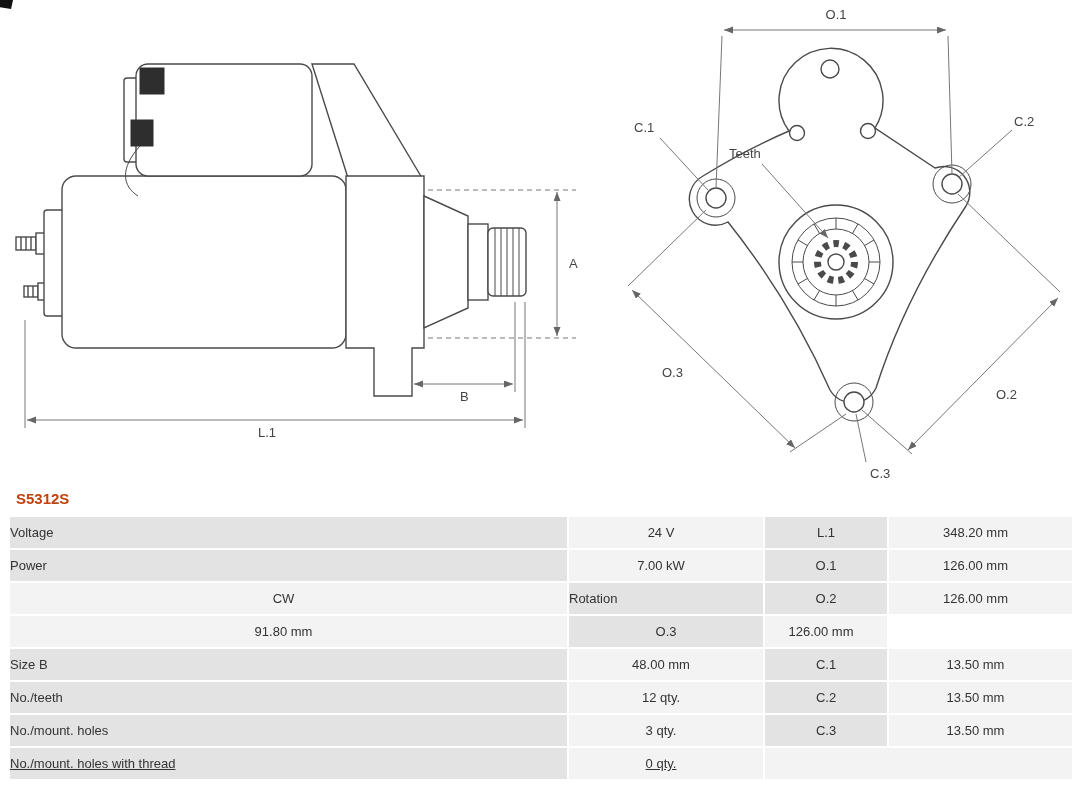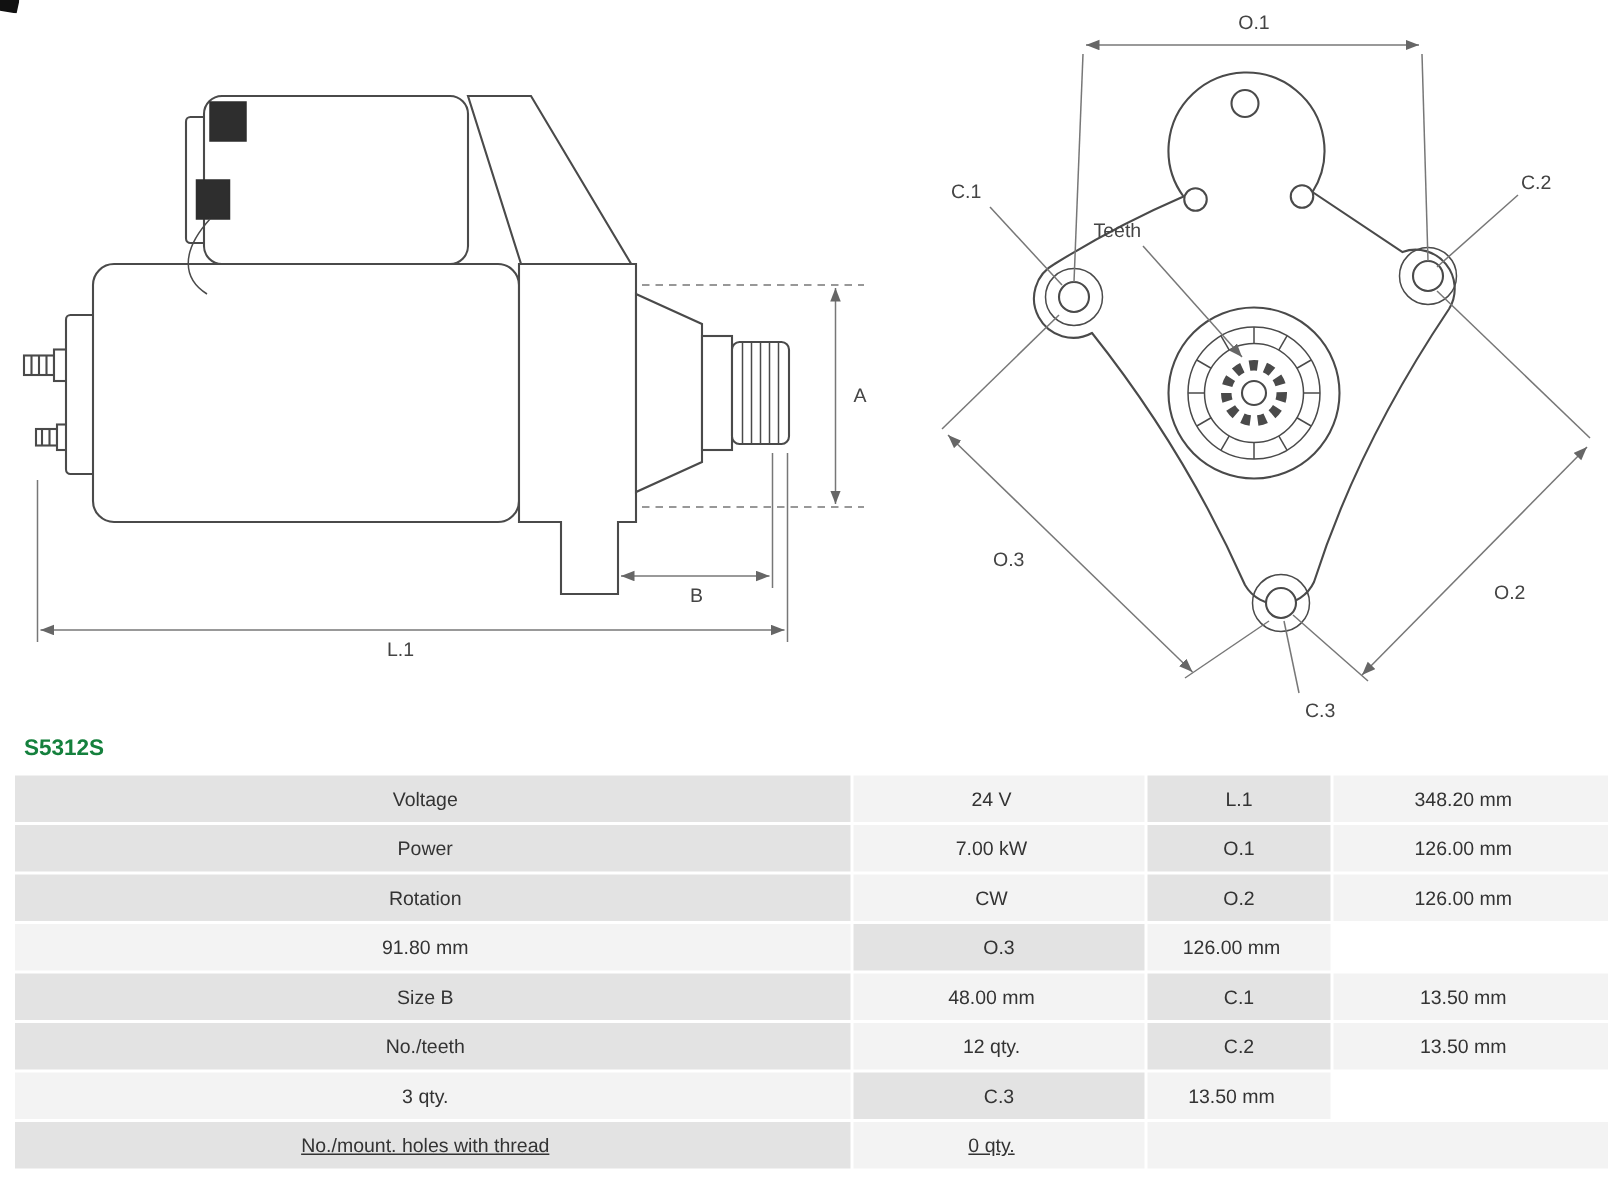--- a/index.html
+++ b/index.html
@@ -12,21 +12,21 @@
   .outline{stroke:#4a4a4a;fill:#ffffff;stroke-width:1.4px;}
   .thin{stroke:#4a4a4a;stroke-width:1px;fill:none;}
   .dim{stroke:#777;stroke-width:1px;fill:none;}
   .dimdash{stroke:#777;stroke-width:1px;fill:none;stroke-dasharray:5 4;}
   .dark{fill:#2e2e2e;stroke:#2e2e2e;}
   .part-number{margin:8px 0 10px 16px;font-size:15px;font-weight:bold;}
   .spec-table{margin:0 0 0 10px;width:1062px;}
   .trow{display:grid;grid-template-columns:557px 194px 122px 183px;gap:2px;margin-bottom:2px;}
   .trow:last-child{margin-bottom:0;text-decoration:underline;}
   .cell{height:31px;line-height:31px;font-size:13px;white-space:nowrap;overflow:hidden;}
-  .cell.label{background:#e3e3e3;text-align:center;padding-right:10px;box-sizing:border-box;}
+  .cell.label{background:#e3e3e3;text-align:left;padding-right:10px;box-sizing:border-box;}
   .cell.value{background:#f3f3f3;text-align:center;padding-right:10px;box-sizing:border-box;}
   .cell.dlabel{background:#e3e3e3;text-align:center;}
   .cell.merged{grid-column:3 / 5;background:#f3f3f3;}
 </style>
 </head>
 <body>
 
 <div class="page">
 
   <div class="corner-mark"></div>
@@ -172,41 +172,41 @@
 
       <g>
         <line class="dim" x1="958" y1="194" x2="1060" y2="292"></line>
         <line class="dim" x1="862" y1="410" x2="912" y2="454"></line>
         <line class="dim" x1="1058" y1="298" x2="908" y2="450" marker-start="url(#ah)" marker-end="url(#ah)"></line>
         <text x="996" y="399">O.2</text>
       </g>
     </g>
   </svg>
 
-  <div class="part-number" style="color:#15803d;">S5312S</div>
+  <div class="part-number" style="color:#c2410c;">S5312S</div>
 
   <div class="spec-table">
 
     <div class="trow">
       <div class="cell label">Voltage</div>
       <div class="cell value">24 V</div>
       <div class="cell dlabel">L.1</div>
       <div class="cell value">348.20 mm</div>
     </div>
 
     <div class="trow">
       <div class="cell label">Power</div>
       <div class="cell value">7.00 kW</div>
       <div class="cell dlabel">O.1</div>
       <div class="cell value">126.00 mm</div>
     </div>
 
     <div class="trow">
+      <div class="cell value">CW</div>
       <div class="cell label">Rotation</div>
-      <div class="cell value">CW</div>
       <div class="cell dlabel">O.2</div>
       <div class="cell value">126.00 mm</div>
     </div>
 
     <div class="trow">
       <div class="cell value">91.80 mm</div>
       <div class="cell dlabel">O.3</div>
       <div class="cell value">126.00 mm</div>
     </div>
 
@@ -218,20 +218,21 @@
     </div>
 
     <div class="trow">
       <div class="cell label">No./teeth</div>
       <div class="cell value">12 qty.</div>
       <div class="cell dlabel">C.2</div>
       <div class="cell value">13.50 mm</div>
     </div>
 
     <div class="trow">
+      <div class="cell label">No./mount. holes</div>
       <div class="cell value">3 qty.</div>
       <div class="cell dlabel">C.3</div>
       <div class="cell value">13.50 mm</div>
     </div>
 
     <div class="trow">
       <div class="cell label">No./mount. holes with thread</div>
       <div class="cell value">0 qty.</div>
       <div class="cell merged"></div>
     </div>

